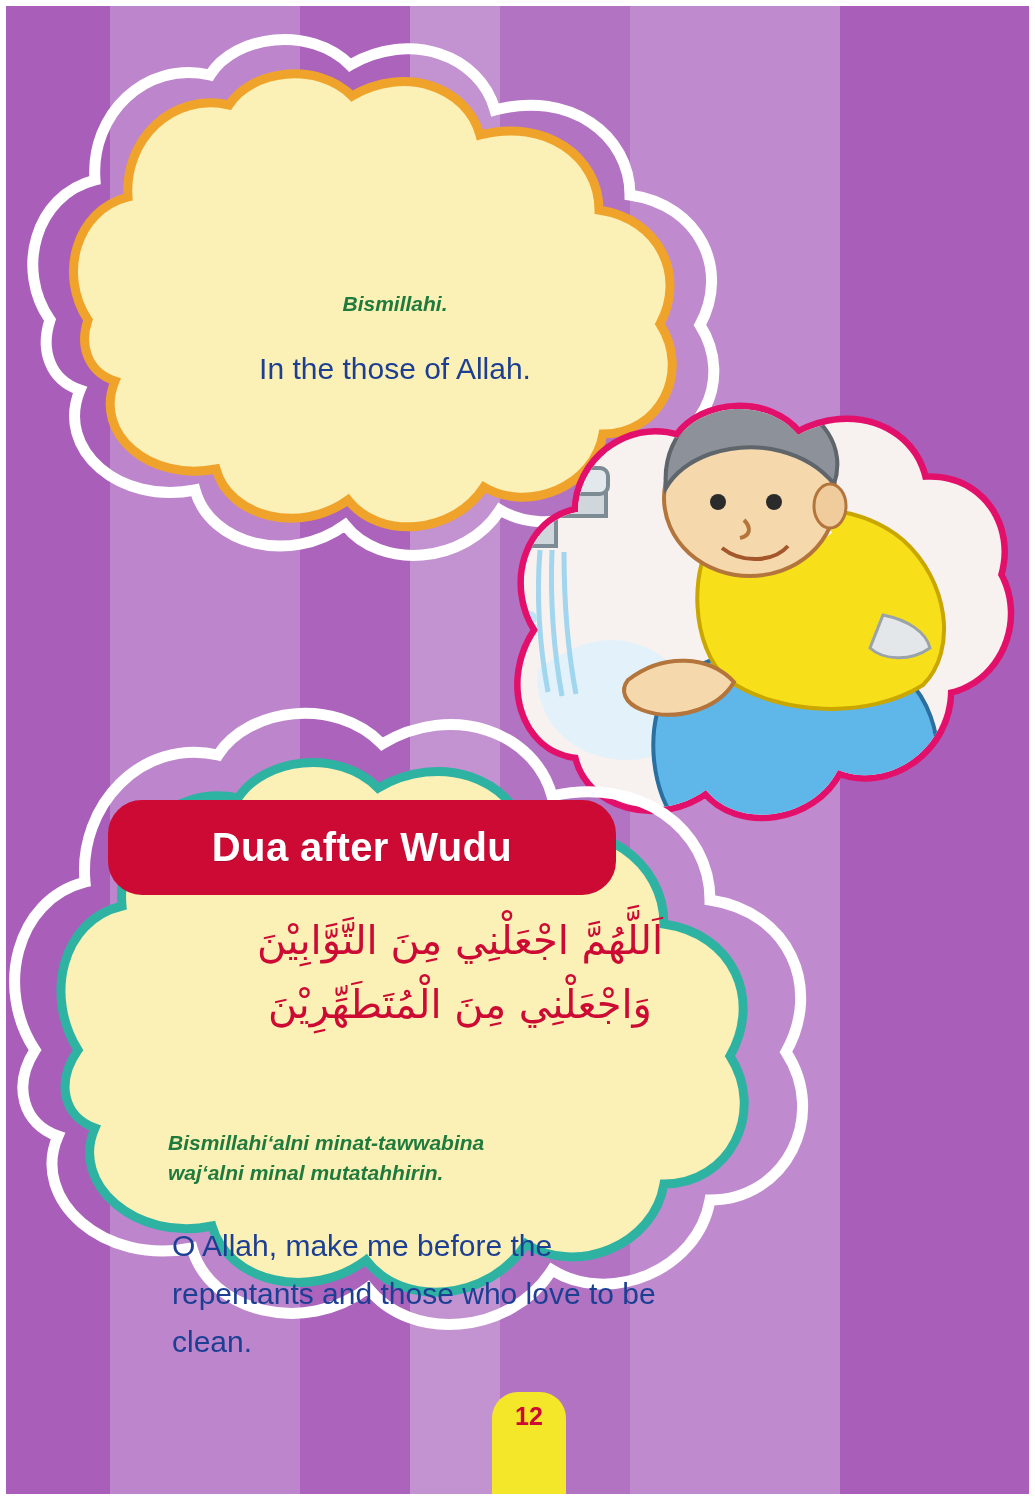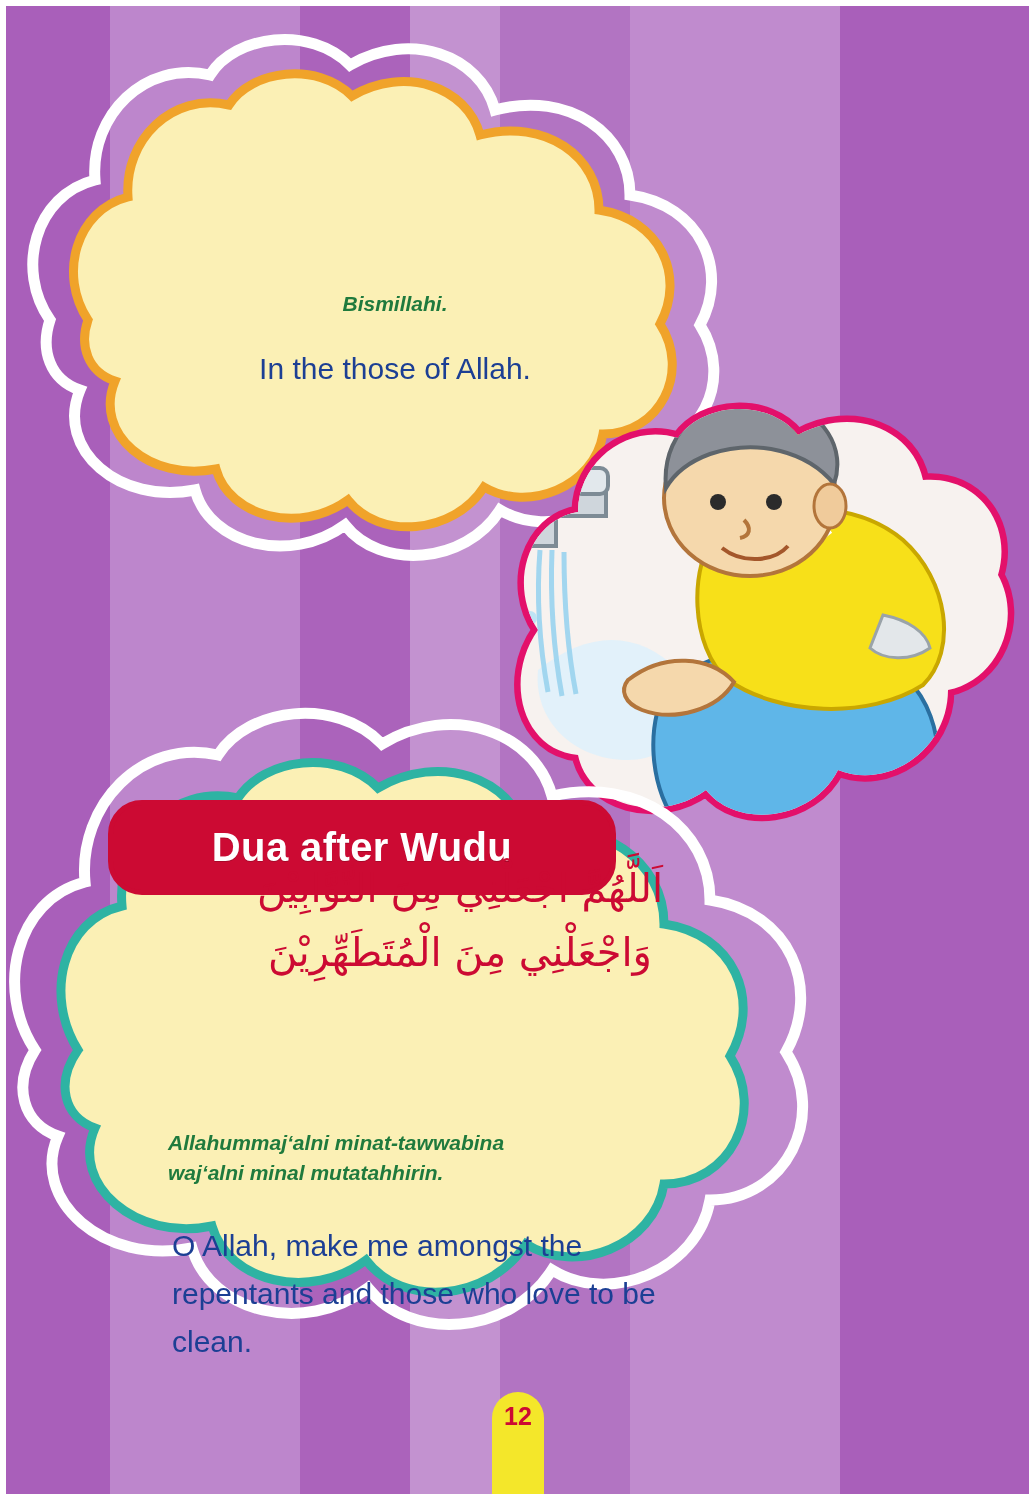--- a/index.html
+++ b/index.html
@@ -104,21 +104,21 @@
   #meaning-before {
     position: absolute;
     left: 150px; top: 352px;
     width: 490px;
     text-align: center;
     font-size: 30px;
   }
 
   #arabic-after {
     position: absolute;
-    left: 120px; top: 856px;
+    left: 120px; top: 908px;
     width: 680px;
     font-size: 40px;
     color: #cc0a33;
     line-height: 2.0;
   }
   #translit-after {
     position: absolute;
     left: 168px; top: 1128px;
     width: 600px;
     font-size: 21px;
@@ -129,21 +129,21 @@
     left: 172px; top: 1222px;
     width: 520px;
     font-size: 30px;
     line-height: 1.6;
   }
 
   
   #page-tab {
     position: absolute;
     left: 492px; top: 1392px;
-    width: 52px; height: 108px;
+    width: 74px; height: 108px;
     background: #f4e72a;
     border-radius: 26px 26px 0 0;
     display: flex;
     justify-content: center;
     padding-top: 10px;
     box-sizing: border-box;
   }
   #page-number {
     color: #cc0a33;
     font-size: 25px;
@@ -322,24 +322,24 @@
   <div class="translit" id="translit-before">Bismillahi.</div>
 
   <div class="meaning" id="meaning-before">In the those of Allah.</div>
 
   <div id="arabic-after">
     <div class="arabic">اَللَّهُمَّ اجْعَلْنِي مِنَ التَّوَّابِيْنَ</div>
     <div class="arabic">وَاجْعَلْنِي مِنَ الْمُتَطَهِّرِيْنَ</div>
   </div>
 
   <div class="translit" id="translit-after">
-    <div>Allahummaj‘alni minat-tawwabina</div>
+    <div>Bismillahi‘alni minat-tawwabina</div>
     <div>waj‘alni minal mutatahhirin.</div>
   </div>
 
-  <div class="meaning" id="meaning-after">O Allah, make me amongst the repentants and those who love to be clean.</div>
+  <div class="meaning" id="meaning-after">O Allah, make me before the repentants and those who love to be clean.</div>
 
   <div id="page-tab">
     <span id="page-number">12</span>
   </div>
 
   <div class="page-frame"></div>
 </div>
 
 </body></html>

